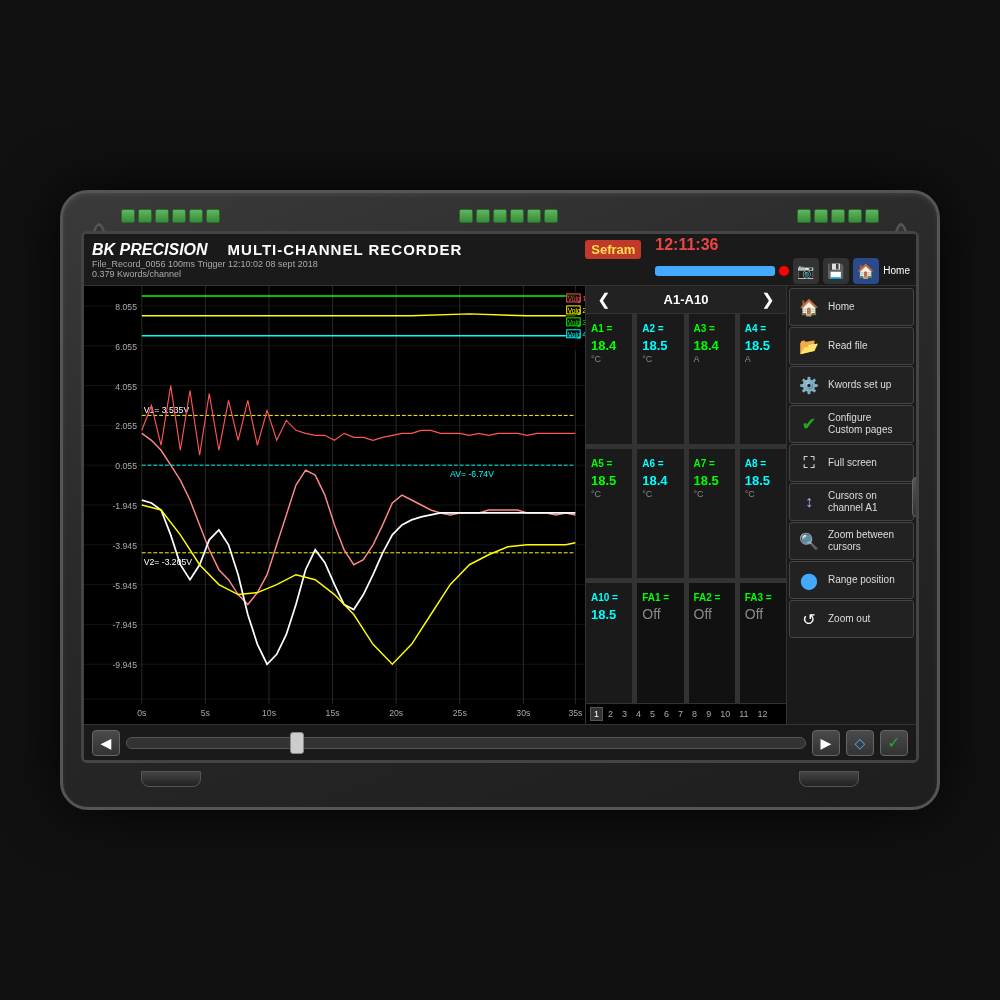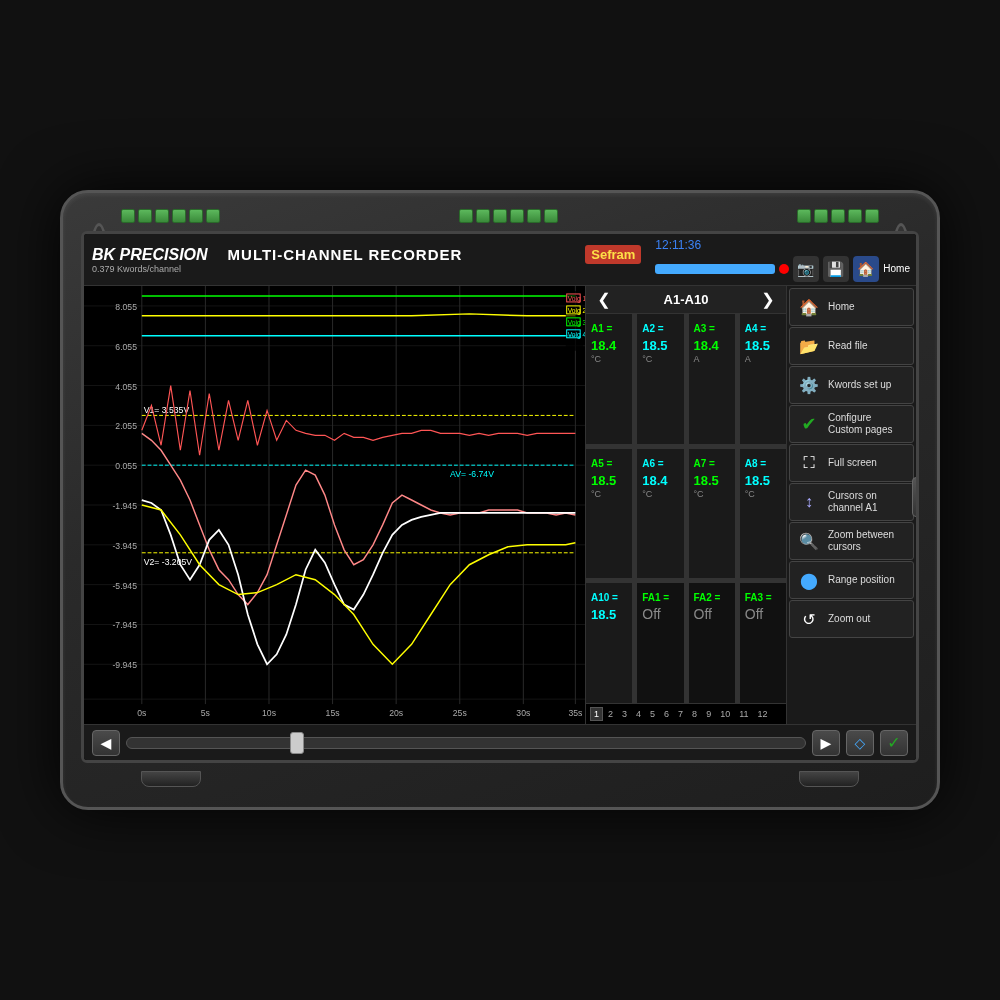--- a/index.html
+++ b/index.html
@@ -104,21 +104,21 @@
     }
     .hicon {
       width: 26px; height: 26px;
       background: #333;
       border-radius: 4px;
       display: flex; align-items: center; justify-content: center;
       color: #fff; font-size: 14px;
       cursor: pointer;
     }
     .time-display {
-      color: #3b82f6; font-size: 12px; font-weight: 400;
+      color: #ef4444; font-size: 16px; font-weight: 700;
     }
 
     
     .main-content {
       flex: 1;
       display: flex;
       overflow: hidden;
     }
 
     
@@ -321,20 +321,21 @@
 
     <div class="screen">
 
       <div class="header">
         <div style="display:flex;flex-direction:column;justify-content:center;padding:2px 8px;flex:1;">
           <div class="brand-row">
             <span class="brand-bk">BK PRECISION</span>
             <span class="brand-title">MULTI-CHANNEL RECORDER</span>
             <span class="brand-sefram">Sefram</span>
           </div>
+          <div class="file-info">File_Record_0056  100ms  Trigger 12:10:02 08 sept 2018</div>
           <div class="file-info">0.379 Kwords/channel</div>
         </div>
         <div style="display:flex;flex-direction:column;justify-content:center;padding:2px 6px;gap:4px;">
           <div style="display:flex;align-items:center;gap:6px;">
             <span class="time-display">12:11:36</span>
           </div>
           <div style="display:flex;align-items:center;gap:4px;">
             <div style="width:120px;height:10px;background:#4af;border-radius:3px;"></div>
             <div class="rec-dot"></div>
             <div class="hicon">📷</div>

